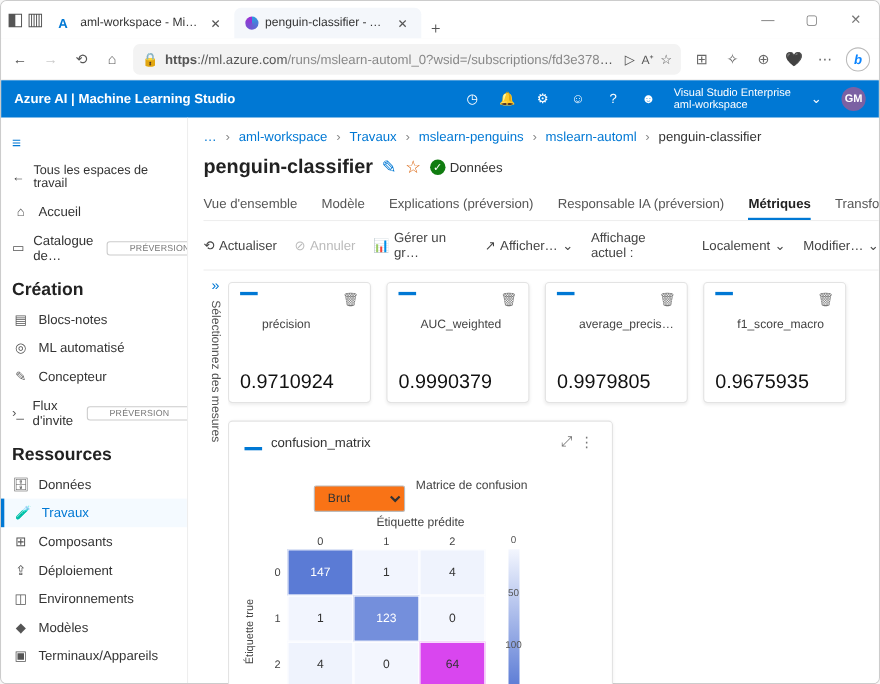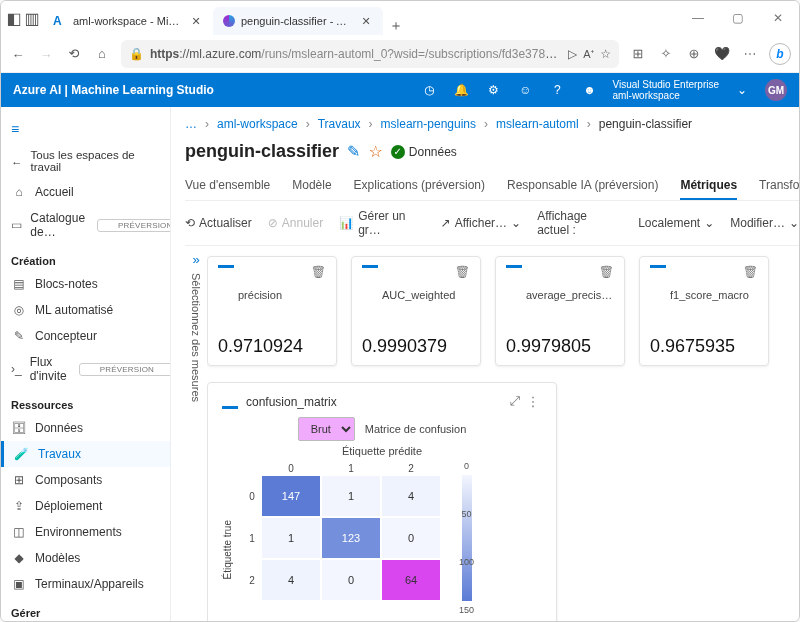--- a/index.html
+++ b/index.html
@@ -33,21 +33,21 @@
   .avatar { width:22px; height:22px; border-radius:50%; background:#7b61a3; display:flex;align-items:center;justify-content:center; font-size:10px; font-weight:600;}
   .body { display:flex; flex:1; min-height:0; background:#fff; }
   
   .leftnav { width:170px; border-right:1px solid #eee; display:flex; flex-direction:column; font-size:12px; color:#333; overflow:hidden; position:relative; }
   .leftnav .nav-scroll { overflow-y:auto; padding: 8px 0 10px 0; }
   .leftnav .ham { padding: 6px 10px; color:#0078d4; font-size:14px; }
   .leftnav .back { display:flex; gap:8px; align-items:center; padding:6px 10px; font-size:11.5px; color:#333; }
   .leftnav a.row { display:flex; gap:8px; align-items:center; padding:6px 10px; color:#333; text-decoration:none; }
   .leftnav a.row.sel { border-left:3px solid #0078d4; color:#0078d4; background:#f4faff; }
   .leftnav .ico { width:16px; text-align:center; color:#555; }
-  .leftnav .sec { font-weight:600; padding:10px 10px 4px; font-size:11px; color:#222; }
+  .leftnav .sec { font-weight:600; padding:10px 10px 4px; font-size:16px; color:#222; }
   .badge { font-size:8px; padding:1px 20px; border:1px solid #ccc; border-radius:3px; color:#777; margin-left:4px; text-transform:uppercase; letter-spacing:.2px;}
   .nav-scroll::-webkit-scrollbar{width:8px;} .nav-scroll::-webkit-scrollbar-thumb{background:#ccc;border-radius:4px;}
   
   .main { flex:1; display:flex; flex-direction:column; min-width:0; overflow:hidden; padding-left:14px; position:relative;}
   .crumbs { display:flex; gap:8px; align-items:center; font-size:12px; color:#0078d4; padding:10px 0 6px; }
   .crumbs .sep { color:#888; }
   .crumbs .cur { color:#333; }
   .h1row { display:flex; align-items:center; gap:8px; padding: 4px 0 10px; }
   .h1row h1 { font-size:18px; font-weight:600; color:#222; }
   .pill { display:flex; align-items:center; gap:4px; font-size:12px; color:#333; }
@@ -67,21 +67,21 @@
   .card .top { display:flex; justify-content:space-between; }
   .card .bar { width:16px; height:3px; background:#0078d4; }
   .card .trash { color:#777; font-size:12px; }
   .card .lbl { font-size:11px; color:#444; margin-top:10px; white-space:nowrap; overflow:hidden; text-overflow:ellipsis;padding-left:20px; }
   .card .val { font-size:18px; font-weight:400; margin-top:auto; color:#111; }
   .cmcard { margin-top:16px; width:350px; border:1px solid #e3e3e3; border-radius:4px; box-shadow:0 1px 3px rgba(0,0,0,.07); padding:10px 14px 14px; background:#fff; }
   .cmcard .head { display:flex; align-items:flex-end; }
   .cmcard .head .title { font-size:12px; color:#333; flex:1; }
   .cmcard .head .ico { color:#777; font-size:13px; width:18px; text-align:center; }
   .cmctl { display:flex; align-items:center; gap:10px; margin-top:8px; justify-content:center;}
-  .cmctl select { font-size:11px; padding:4px 6px 4px 8px; border:1px solid #bbb; border-radius:2px; background:#f0abfc; color:#333; }
+  .cmctl select { font-size:11px; padding:4px 32px 4px 8px; border:1px solid #bbb; border-radius:2px; background:#f97316; color:#333;margin-top:24px; }
   .cmctl .mlbl { font-size:11px; color:#444; }
   .cmtitle { text-align:center; font-size:11px; color:#444; margin-top:4px; }
   .cmwrap { display:flex; gap:10px; margin-top:4px; align-items:flex-start; }
   .ylabel { writing-mode:vertical-rl; transform:rotate(180deg); font-size:10px; color:#444; align-self:center;}
   .cmgrid { display:grid; grid-template-columns: 18px repeat(3,60px); grid-template-rows: 14px repeat(3,42px); gap:0; }
   .cmgrid .colh, .cmgrid .rowh { font-size:10px; color:#444; display:flex; align-items:center; justify-content:center; }
   .cell { border:1px solid #fff; display:flex; align-items:center; justify-content:center; font-size:11px; }
   .legend { display:flex; flex-direction:column; align-items:center; gap:2px; font-size:9px; color:#555; margin-left:8px;}
   .legend .grad { width:10px; height:126px; background:linear-gradient(#f3f6fe,#5b7bd5); margin:2px 0;}
   .scroll-area { overflow:auto; flex:1; padding:10px 10px 10px 0;}

